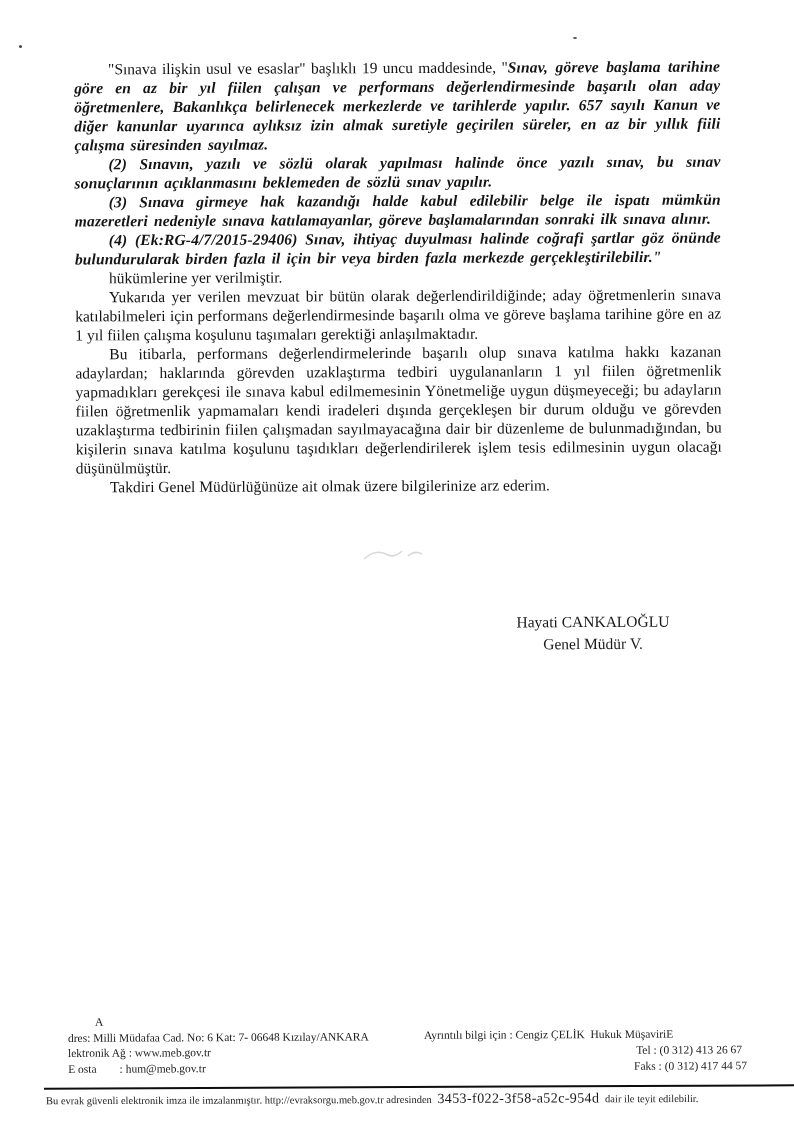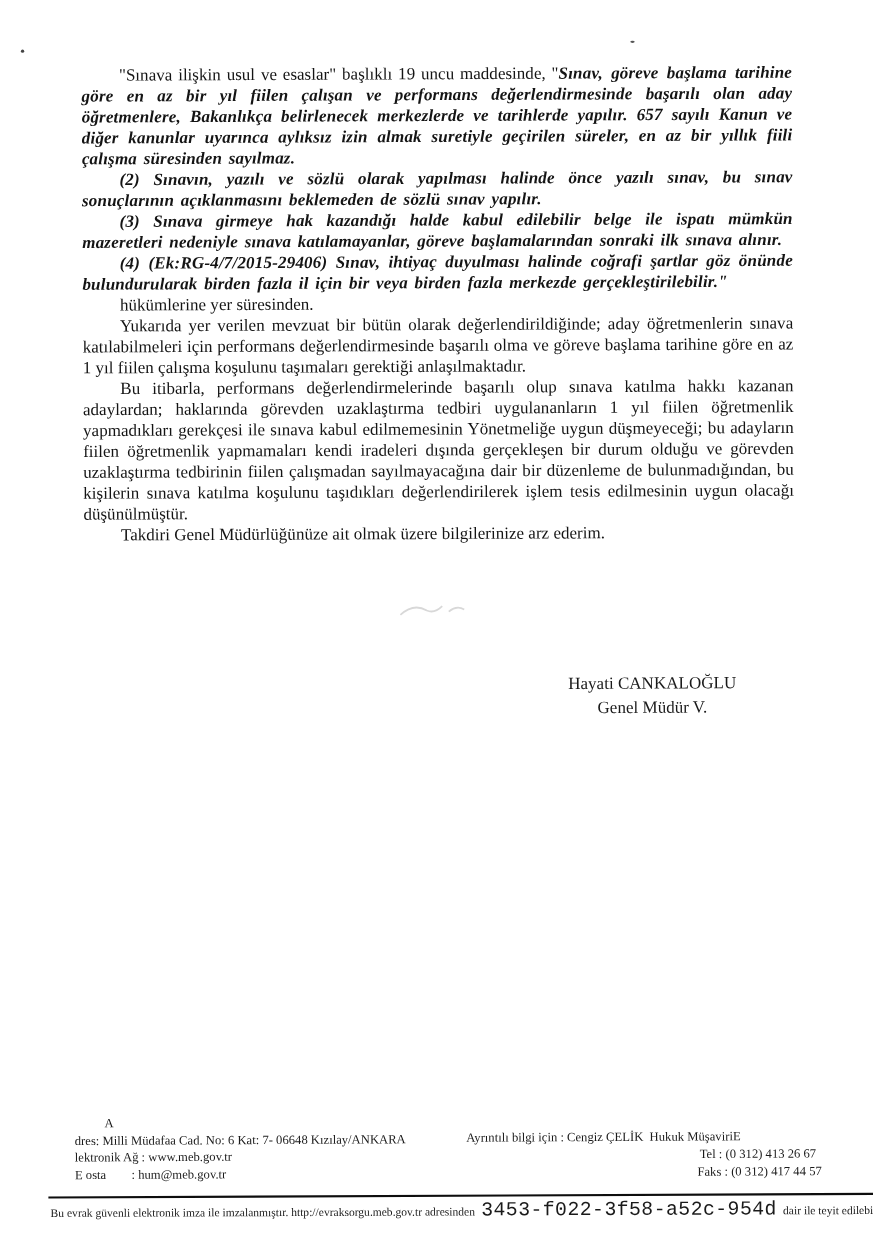--- a/index.html
+++ b/index.html
@@ -47,38 +47,38 @@
 
   .divider{
     position:absolute;left:44px;right:0;top:1086px;height:2px;background:#0d0d0d;
     transform:rotate(-0.25deg);
   }
   .verification{
     position:absolute;left:46px;top:1091px;width:740px;
     font-size:10.5px;color:#1a1a1a;white-space:nowrap;transform:rotate(-0.2deg);
   }
   .verification .code{
-    font-family:Liberation Mono, monospace;font-size:18px;font-weight:500;
+    font-family:Liberation Serif, serif;font-size:14px;font-weight:500;
     letter-spacing:.4px;padding:0 3px;
   }
 </style>
 </head>
 <body>
 
 <div class="page">
 
   <div class="dot1"></div>
   <div class="dot2"></div>
 
   <div class="doc-body" id="doc-body">
       <p><span>"Sınava ilişkin usul ve esaslar" başlıklı 19 uncu maddesinde, "</span><span class="run-bi">Sınav, göreve başlama tarihine göre en az bir yıl fiilen çalışan ve performans değerlendirmesinde başarılı olan aday öğretmenlere, Bakanlıkça belirlenecek merkezlerde ve tarihlerde yapılır. 657 sayılı Kanun ve diğer kanunlar uyarınca aylıksız izin almak suretiyle geçirilen süreler, en az bir yıllık fiili çalışma süresinden sayılmaz.</span></p>
       <p><span class="run-bi">(2) Sınavın, yazılı ve sözlü olarak yapılması halinde önce yazılı sınav, bu sınav sonuçlarının açıklanmasını beklemeden de sözlü sınav yapılır.</span></p>
       <p><span class="run-bi">(3) Sınava girmeye hak kazandığı halde kabul edilebilir belge ile ispatı mümkün mazeretleri nedeniyle sınava katılamayanlar, göreve başlamalarından sonraki ilk sınava alınır.</span></p>
       <p><span class="run-bi">(4) (Ek:RG-4/7/2015-29406) Sınav, ihtiyaç duyulması halinde coğrafi şartlar göz önünde bulundurularak birden fazla il için bir veya birden fazla merkezde gerçekleştirilebilir."</span></p>
-      <p><span>hükümlerine yer süresinden.</span></p>
+      <p><span>hükümlerine yer verilmiştir.</span></p>
       <p><span>Yukarıda yer verilen mevzuat bir bütün olarak değerlendirildiğinde; aday öğretmenlerin sınava katılabilmeleri için  performans değerlendirmesinde başarılı olma ve göreve başlama tarihine göre en az 1 yıl fiilen çalışma koşulunu taşımaları gerektiği anlaşılmaktadır.</span></p>
       <p><span>Bu itibarla, performans değerlendirmelerinde başarılı olup sınava katılma hakkı kazanan adaylardan; haklarında görevden uzaklaştırma tedbiri uygulananların 1 yıl fiilen öğretmenlik yapmadıkları gerekçesi ile sınava kabul edilmemesinin Yönetmeliğe uygun düşmeyeceği; bu adayların fiilen öğretmenlik yapmamaları kendi iradeleri dışında gerçekleşen bir durum olduğu ve görevden uzaklaştırma tedbirinin fiilen çalışmadan sayılmayacağına dair bir düzenleme de bulunmadığından, bu kişilerin sınava katılma koşulunu taşıdıkları değerlendirilerek işlem tesis edilmesinin uygun olacağı düşünülmüştür.</span></p>
       <p><span>Takdiri Genel Müdürlüğünüze ait olmak üzere bilgilerinize arz ederim.</span></p>
     </div>
 
   <div class="smudge">
     <svg width="64" height="16" viewBox="0 0 64 16">
       <path d="M2,13 Q14,2 26,9 Q33,12 40,5 M46,10 Q53,4 60,8" stroke="#b9b9b9" stroke-width="1.6" fill="none"></path>
     </svg>
   </div>

